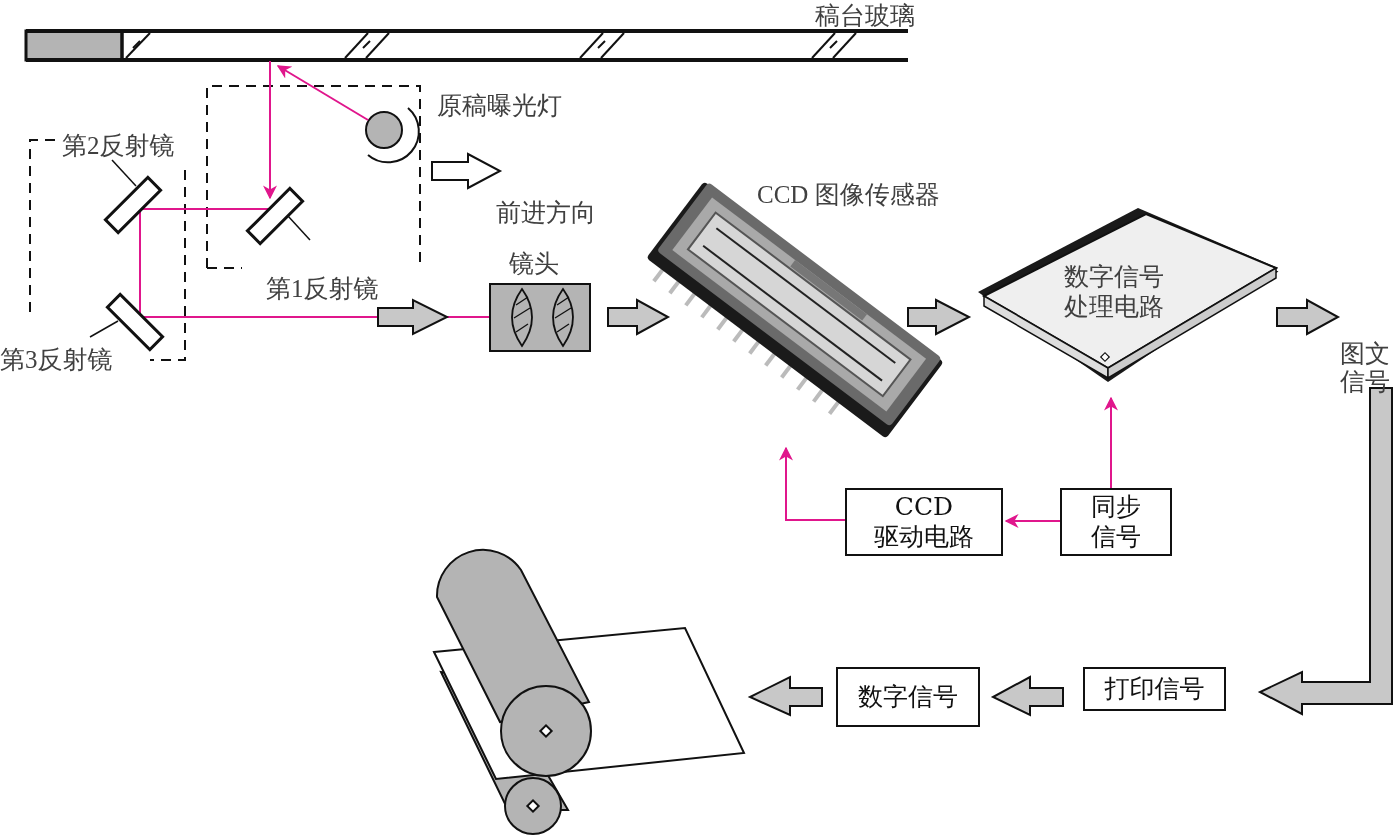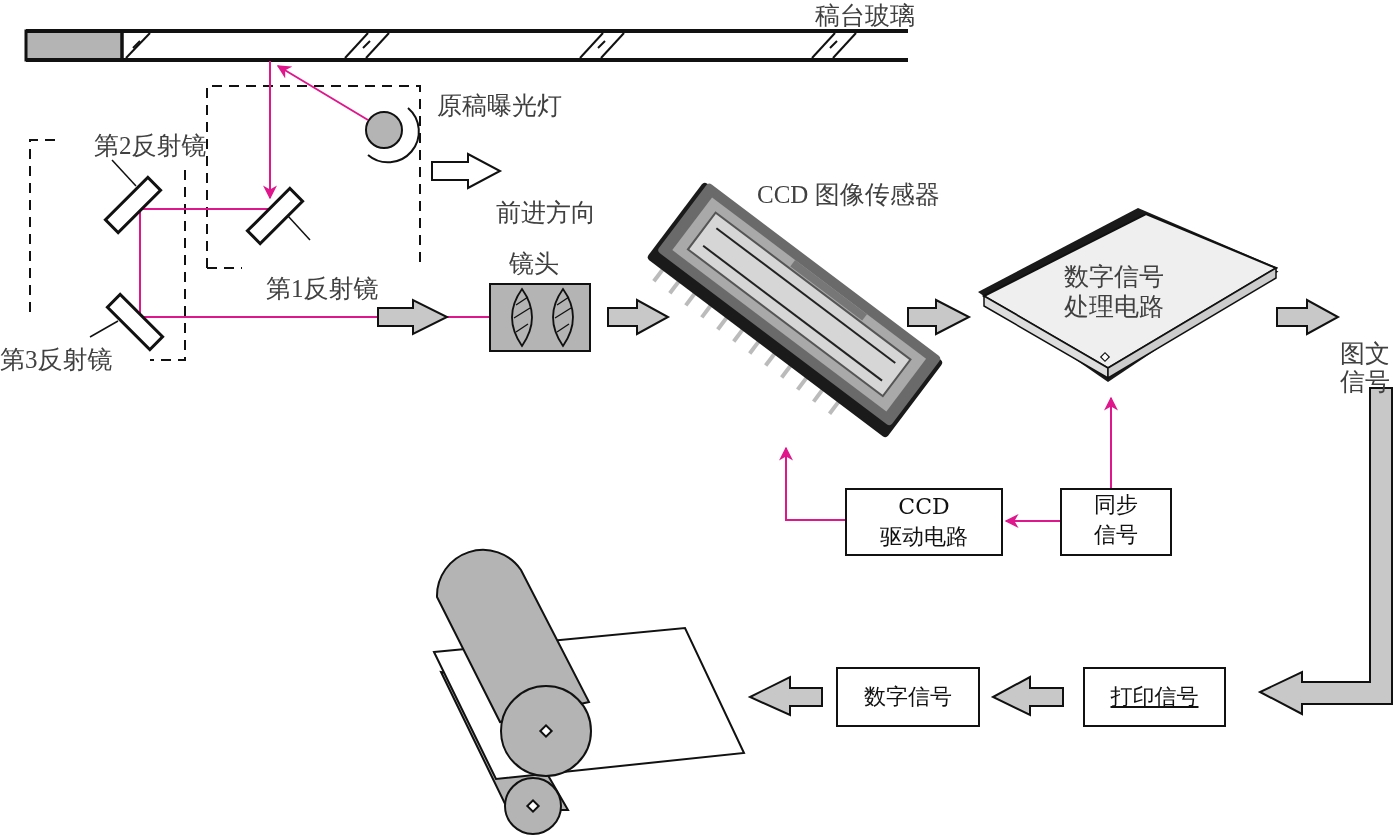--- a/index.html
+++ b/index.html
@@ -1,19 +1,19 @@
 <!DOCTYPE html>
 <html><head>
 <meta charset="utf-8">
 <style>
   html, body { margin: 0; padding: 0; background: #ffffff; }
   body { width: 1398px; height: 838px; position: relative; overflow: hidden; }
   #canvas { position: absolute; left: 0; top: 0; width: 1398px; height: 838px; }
   .lbl { position: absolute; font-family: Liberation Serif, serif; color: #404040; font-size: 25px; line-height: 30px; white-space: nowrap; }
-  .box { position: absolute; border: 2px solid #111; background: #fff; box-sizing: border-box; display: flex; flex-direction: column; align-items: center; justify-content: center; font-family: "DejaVu Serif", "Liberation Serif", serif; font-size: 22px; line-height: 30px; color: #111; }
+  .box { position: absolute; border: 2px solid #111; background: #fff; box-sizing: border-box; display: flex; flex-direction: column; align-items: center; justify-content: center; font-family: "DejaVu Serif", "Liberation Serif", serif; font-size: 25px; line-height: 30px; color: #111; }
   .center { text-align: center; }
 </style>
 </head>
 <body>
 
 <svg id="canvas" viewBox="0 0 1398 838" xmlns="http://www.w3.org/2000/svg">
   <defs>
     <marker id="mk" viewBox="0 0 10 10" refX="9" refY="5" markerWidth="7" markerHeight="7" orient="auto-start-reverse">
       <path d="M0,0 L10,5 L0,10 L3,5 Z" fill="#e0168c"></path>
     </marker>
@@ -145,36 +145,36 @@
     <path d="M434,652 L685,628 L744,753 L496,779 Z" fill="#fff"></path>
     <path d="M437,597 A46,46 0 0 1 521,570 L589,702 L500,722 Z" fill="#b4b4b4"></path>
     <circle cx="546" cy="731" r="45" fill="#b4b4b4"></circle>
     <rect x="542" y="727" width="8" height="8" fill="#fff" transform="rotate(45 546 731)"></rect>
   </g>
 </svg>
 
 <div class="lbl" style="left:815px; top:1px;">稿台玻璃</div>
 <div class="lbl" style="left:437px; top:91px;">原稿曝光灯</div>
 <div class="lbl" style="left:464px; top:198px;margin-left:32px;">前进方向</div>
-<div class="lbl" style="left:62px; top:131px;margin-left:32px;">第2反射镜</div>
+<div class="lbl" style="left:62px; top:131px;">第2反射镜</div>
 <div class="lbl" style="left:266px; top:260px;margin-top:14px;">第1反射镜</div>
 <div class="lbl" style="left:0px; top:345px;text-align:right;">第3反射镜</div>
 <div class="lbl" style="left:509px; top:249px;">镜头</div>
 <div class="lbl" style="left:757px; top:180px;">CCD 图像传感器</div>
 <div class="lbl center" style="left:1064px; top:262px;">
   <div>数字信号</div>
   <div>处理电路</div>
 </div>
 <div class="lbl" style="left:1340px; top:300px; line-height:28px;margin-top:40px;">
   <div>图文</div>
   <div>信号</div>
 </div>
 
 <div class="box" style="left:845px; top:488px; width:158px; height:68px;">
   <div>CCD</div>
   <div>驱动电路</div>
 </div>
-<div class="box" style="left:1060px; top:488px; width:112px; height:68px;font-family:Liberation Mono, monospace;">
+<div class="box" style="left:1060px; top:488px; width:112px; height:68px;">
   <div>同步</div>
   <div>信号</div>
 </div>
-<div class="box" style="left:1083px; top:667px; width:143px; height:60px;text-decoration:underline;">打印信号</div>
+<div class="box" style="left:1083px; top:667px; width:143px; height:44px;">打印信号</div>
 <div class="box" style="left:836px; top:667px; width:144px; height:60px;">数字信号</div>
 
 </body></html>

